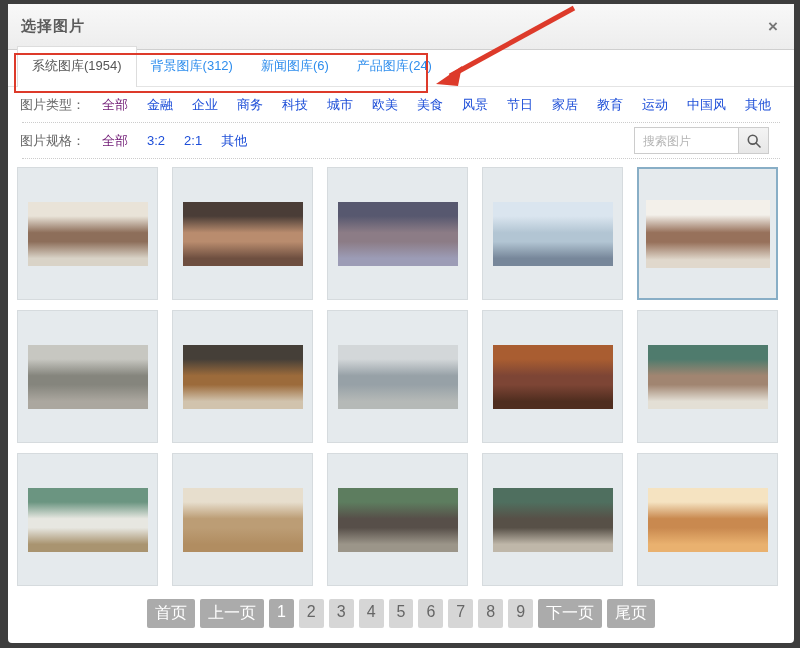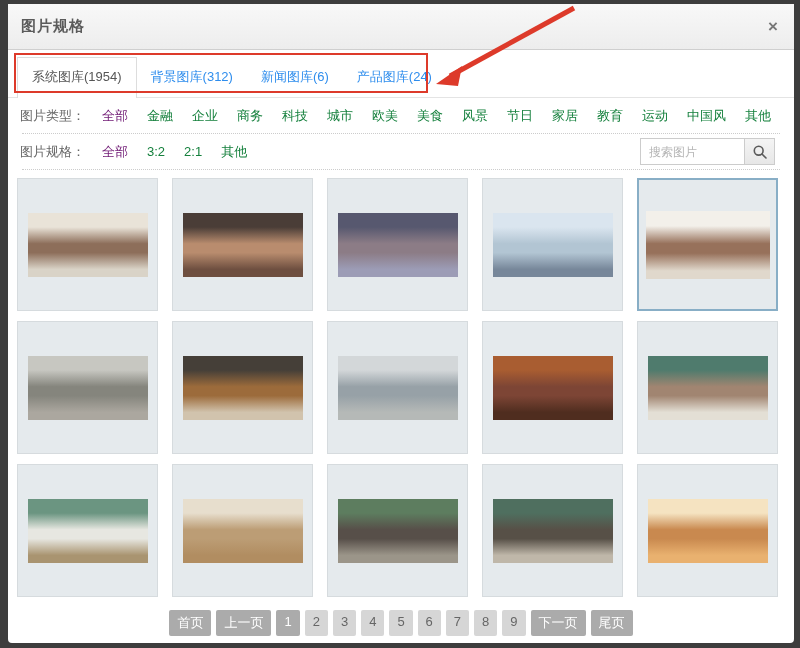--- a/index.html
+++ b/index.html
@@ -18,44 +18,44 @@
   .titlebar {
     height: 46px; background: linear-gradient(180deg,#f8f8f8,#ededed);
     border-bottom: 1px solid #cfcfcf;
     display: flex; align-items: center; justify-content: space-between;
     padding: 0 16px 0 13px;
   }
   .title { font-size: 15px; color: #5b5b5b; font-weight: bold; letter-spacing: 1px; }
   .close { font-size: 17px; color: #777; cursor: pointer; line-height: 1; font-weight: bold; }
   
   .tabbar {
-    margin-top: 11px; padding-left: 9px; height: 37px;
+    margin-top: 0; padding-left: 9px; height: 37px;
     border-bottom: 1px solid #e4e4e4; display: flex; align-items: flex-end;
     position: relative; z-index: 2;
   }
   .tab {
     font-size: 13px; padding: 10px 14px 11px 14px; color: #2e8ded;
     cursor: pointer; white-space: nowrap; position: relative;
   }
   .tab.active {
     color: #555; background: #fff;
     border: 1px solid #ddd; border-bottom: none;
     margin-bottom: -1px; padding-bottom: 12px;
   }
   
   .filter-row {
     padding: 9px 9px 8px 12px; font-size: 13px; color: #555;
     display: flex; align-items: flex-end; position: relative;
   }
   .filter-row .flabel { color: #666; margin-right: 10px; }
-  .fopt { margin-right: 5px; padding: 1px 7px; cursor: pointer; color: #15803d; white-space: nowrap; }
+  .fopt { margin-right: 5px; padding: 1px 7px; cursor: pointer; color: #1d4ed8; white-space: nowrap; }
   .fopt.selected { color: #701a75; }
   .dotted { border-top: 1px dotted #ccc; margin: 0 14px; height: 0; }
   
-  .searchbox { position: absolute; right: 19px; top: 4px; display: flex; }
+  .searchbox { position: absolute; right: 25px; top: 4px; display: flex; }
   .searchbox input {
     width: 104px; height: 27px; border: 1px solid #ccc; border-right: none;
     padding: 0 8px; font-size: 12px; color: #555; outline: none;
     font-family: "Liberation Sans", "DejaVu Sans", sans-serif;
   }
   .searchbox input::placeholder { color: #b5b5b5; }
   .search-btn {
     width: 31px; height: 27px; background: linear-gradient(180deg,#f4f4f4,#e7e7e7);
     border: 1px solid #ccc; display: flex; align-items: center; justify-content: center;
     cursor: pointer;
@@ -74,38 +74,38 @@
     cursor: pointer;
   }
   .cell.selected { border: 2px solid #88aec6; }
   .thumb { width: 120px; height: 64px; }
   .cell.selected .thumb { width: 124px; height: 68px; }
   
   .pagination {
     margin-top: 13px; display: flex; justify-content: center; gap: 5px;
   }
   .pbtn {
-    font-size: 13px; padding: 4px 8px; border-radius: 2px; cursor: pointer;
+    font-size: 16px; padding: 4px 8px; border-radius: 2px; cursor: pointer;
     background: #d6d6d6; color: #666; min-width: 21px; text-align: center;
   }
   .pbtn.nav, .pbtn.current { background: #ababab; color: #fff; }
   
   .anno-rect {
     position: absolute; left: 6px; top: 49px; width: 414px; height: 40px;
     border: 2px solid #dd3a2a; pointer-events: none; z-index: 5;
   }
   .anno-arrow { position: absolute; left: 410px; top: 0; pointer-events: none; z-index: 5; }
 </style>
 </head>
 <body>
 
 <div class="modal">
 
   <div class="titlebar">
-    <span class="title">图片规格</span>
+    <span class="title">选择图片</span>
     <span class="close">×</span>
   </div>
 
   <div class="tabbar" id="tabbar">
       <span class="tab active">系统图库(1954)</span>
       <span class="tab">背景图库(312)</span>
       <span class="tab">新闻图库(6)</span>
       <span class="tab">产品图库(24)</span>
     </div>
 

